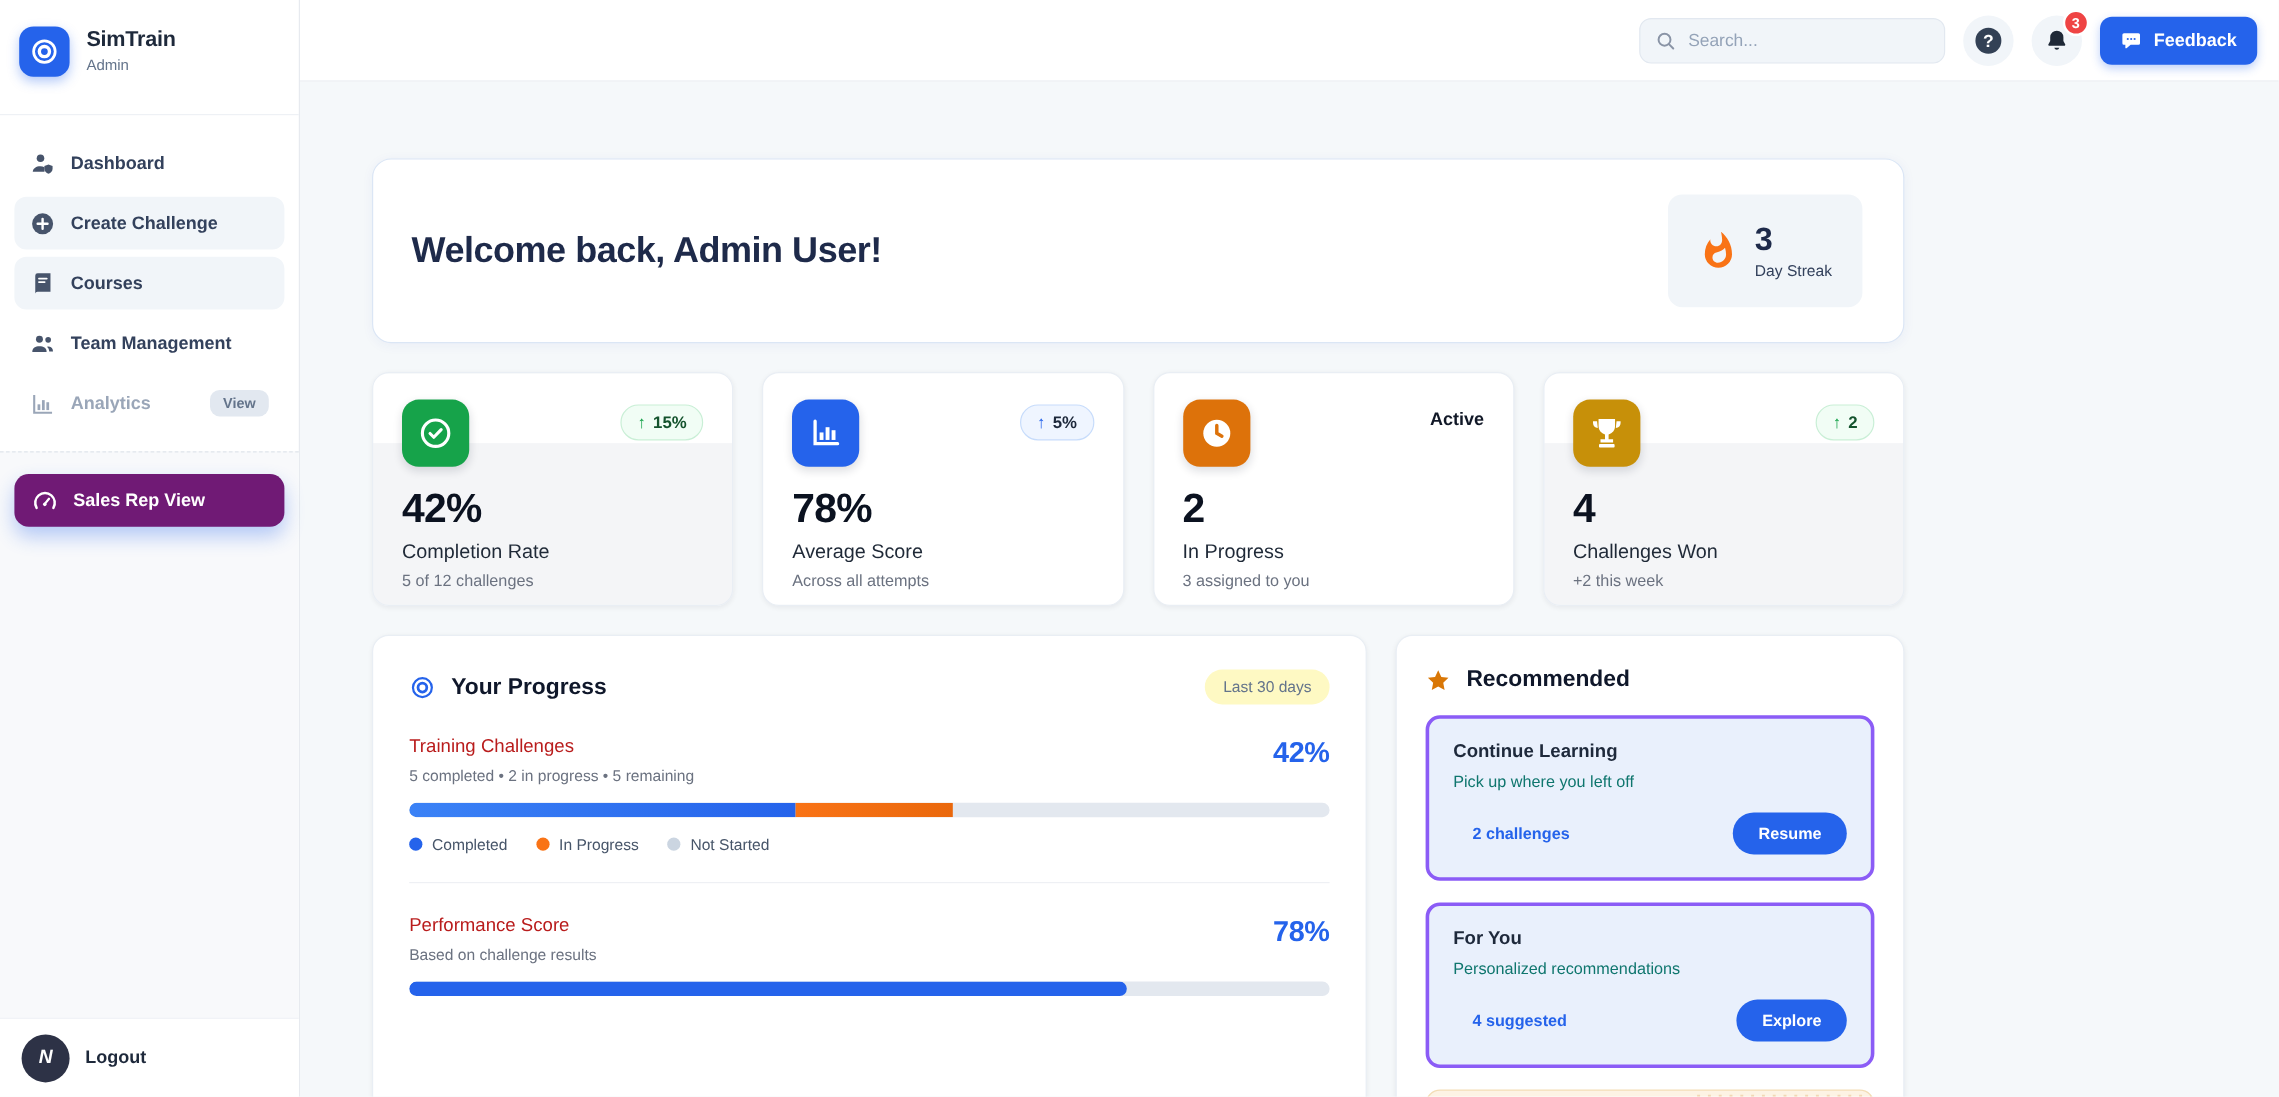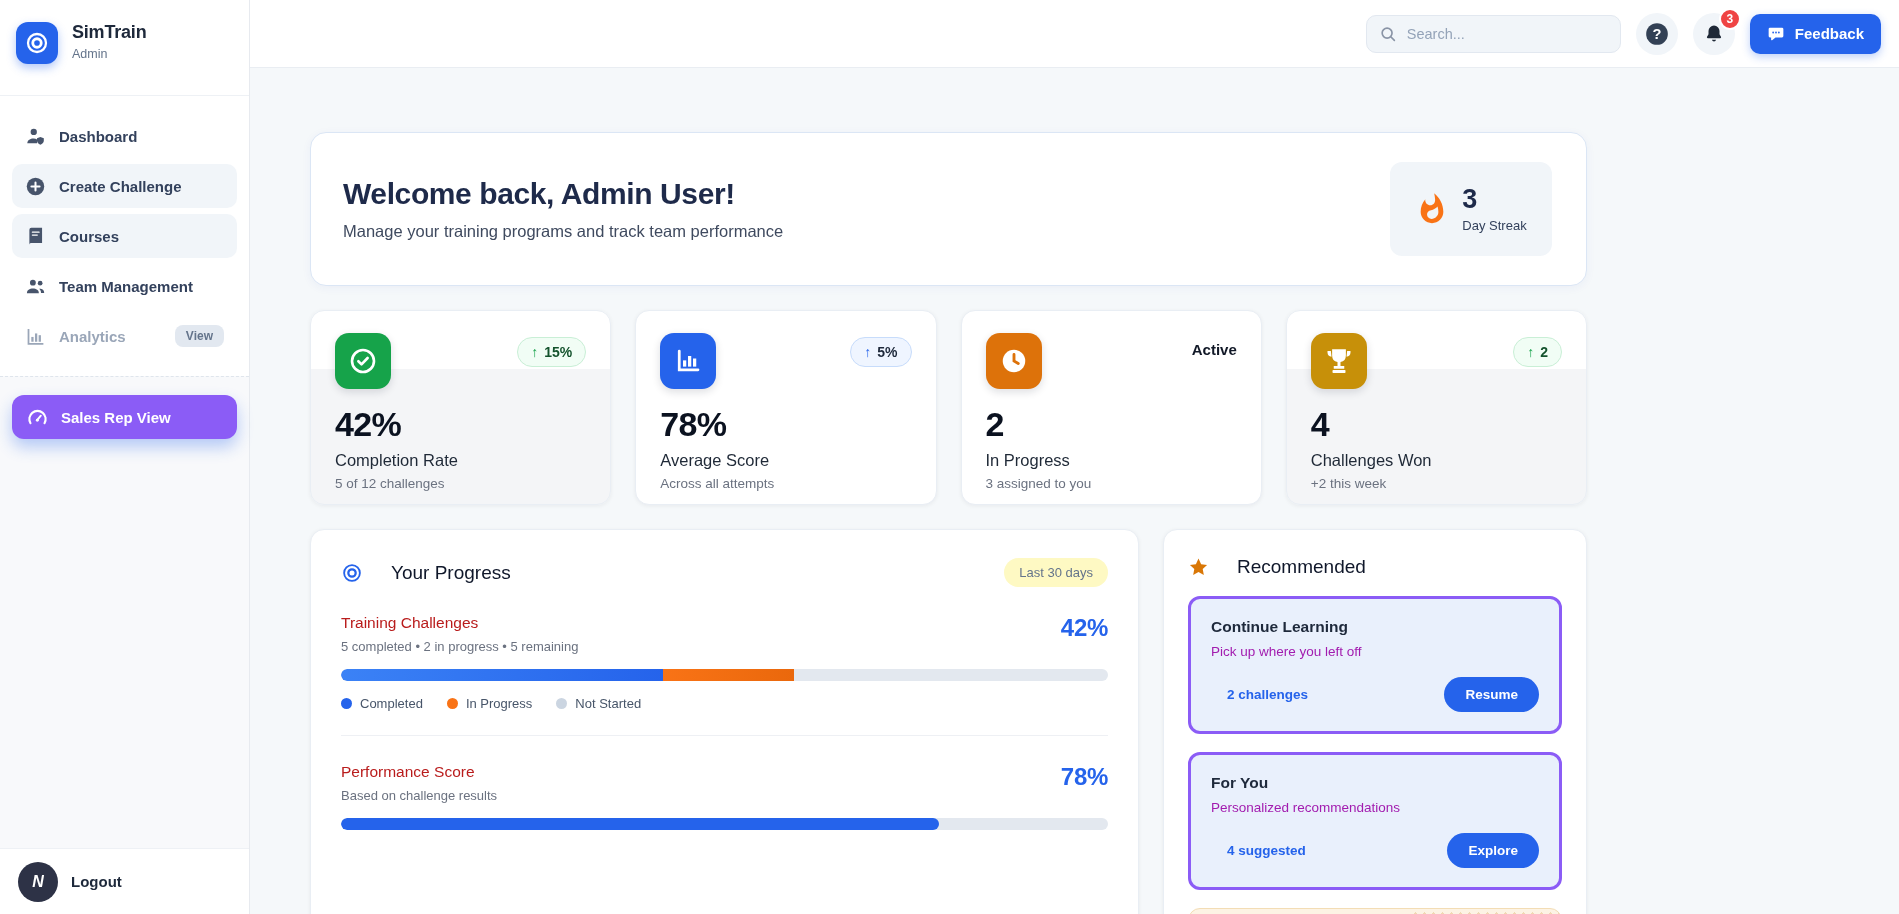--- a/index.html
+++ b/index.html
@@ -19,21 +19,21 @@
   .brand-name { font-size:18px; font-weight:800; color:#1e293b; letter-spacing:-.2px; }
   .brand-role { font-size:12.5px; color:#64748b; margin-top:4px; }
 
   .nav { padding:18px 12px 6px; display:flex; flex-direction:column; gap:6px; }
   .nav-item { display:flex; align-items:center; gap:13px; height:44px; padding:0 13px; border-radius:10px; font-size:15px; font-weight:700; color:#33415c; cursor:pointer; }
   .nav-item.softbg { background:#f1f5f9; }
   .nav-item.disabled { color:#9aa6b8; font-weight:600; }
   .soon-badge { margin-left:auto; background:#e2e8f0; color:#64748b; font-size:12px; font-weight:600; padding:4px 11px; border-radius:8px; }
 
   .side-lower { flex:1; background:#f8f9fb; border-top:1px dashed #dfe5ec; margin-top:12px; padding:18px 12px 0; display:flex; flex-direction:column; }
-  .sales-btn { width:100%; background:#8b5cf6; color:#fff; border:none; border-radius:12px; height:44px; display:flex; align-items:center; gap:13px; padding:0 15px; font-family:inherit; font-size:15px; font-weight:700; box-shadow:0 8px 16px rgba(37,99,235,.32); cursor:pointer; }
+  .sales-btn { width:100%; background:#701a75; color:#fff; border:none; border-radius:12px; height:44px; display:flex; align-items:center; gap:13px; padding:0 15px; font-family:inherit; font-size:15px; font-weight:700; box-shadow:0 8px 16px rgba(37,99,235,.32); cursor:pointer; }
 
   .logout-bar { background:#fff; border-top:1px solid #eef1f5; height:66px; display:flex; align-items:center; gap:13px; padding:0 18px; }
   .logout-avatar { width:40px; height:40px; border-radius:50%; background:#2d3246; color:#fff; display:flex; align-items:center; justify-content:center; font-size:16px; font-weight:700; font-style:italic; }
   .logout-label { font-size:15px; font-weight:700; color:#1e293b; cursor:pointer; }
 
   
   .main { flex:1; min-width:0; display:flex; flex-direction:column; }
   .topbar { height:68px; background:#fff; border-bottom:1px solid #e9edf2; display:flex; align-items:center; justify-content:flex-end; gap:15px; padding:0 18px 0 24px; }
   .search-box { width:255px; height:38px; background:#f1f5f9; border:1px solid #e2e8f0; border-radius:10px; display:flex; align-items:center; gap:10px; padding:0 12px; }
   .search-box input { border:none; outline:none; background:transparent; font-family:inherit; font-size:14.5px; color:#334155; width:100%; }
@@ -68,21 +68,21 @@
   .plain-flag { font-size:15px; font-weight:600; color:#111827; margin-top:8px; }
   .stat-value { font-size:34px; font-weight:800; color:#0b1220; margin-top:16px; letter-spacing:-.6px; }
   .stat-label { font-size:16.5px; color:#1f2937; font-weight:500; margin-top:7px; }
   .stat-sub { font-size:13.5px; color:#6b7280; margin-top:6px; }
 
   
   .bottom-row { display:grid; grid-template-columns:829px 424px; gap:24px; margin-top:24px; }
   .panel { background:#fff; border:1px solid #e9eef4; border-radius:14px; box-shadow:0 1px 4px rgba(16,24,40,.06); }
   .progress-panel { padding:28px 30px; height:480px; }
   .panel-head { display:flex; align-items:center; justify-content:space-between; }
-  .panel-title { display:flex; align-items:center; gap:28px; font-size:19px; font-weight:400; color:#0f172a; }
+  .panel-title { display:flex; align-items:center; gap:13px; font-size:19px; font-weight:700; color:#0f172a; }
   .period-pill { background:#fef9c3; color:#64748b; font-size:13px; padding:7px 15px; border-radius:999px; }
 
   .metric { margin-top:27px; }
   .metric-top { display:flex; justify-content:space-between; align-items:flex-start; }
   .metric-title { font-size:15.5px; font-weight:400; color:#b91c1c; }
   .metric-sub { font-size:13px; color:#6b7280; margin-top:7px; }
   .metric-pct { font-size:24px; font-weight:800; color:#2563eb; letter-spacing:-.3px; }
   .track { height:12px; background:#e3e8ef; border-radius:999px; margin-top:15px; display:flex; overflow:hidden; }
   .seg { height:100%; }
   .seg-completed { background:linear-gradient(90deg,#3b82f6,#2563eb); border-radius:999px 0 0 999px; }
@@ -95,21 +95,21 @@
   .hr { border-top:1px solid #eef0f4; margin-top:24px; }
 
   
   .rec-panel { padding:26px 24px; height:540px; }
   .rec-card { border-radius:12px; padding:19px 20px; margin-top:18px; position:relative; overflow:hidden; }
   .rec-blue { background:#e9f0fc; border:3px solid #8b5cf6; }
   .rec-orange { background:#fdf3e4; border:1px solid #f3ddb5; }
   .rec-orange::after { content:""; position:absolute; top:0; right:0; width:150px; height:100%;
       background-image:radial-gradient(#e3b878 1.2px, transparent 1.3px); background-size:9px 9px; opacity:.45; }
   .rec-title { font-size:15.5px; font-weight:700; color:#1e293b; }
-  .rec-sub { font-size:13.5px; color:#a21caf; margin-top:8px; }
+  .rec-sub { font-size:13.5px; color:#0f766e; margin-top:8px; }
   .rec-foot { display:flex; justify-content:space-between; align-items:center; margin-top:18px;margin-left:16px; }
   .rec-meta { font-size:13.5px; font-weight:700; color:#2563eb; }
   .rec-btn { background:#2563eb; color:#fff; border:none; border-radius:999px; padding:10px 21px; font-family:inherit; font-size:13.5px; font-weight:700; cursor:pointer; }
 </style>
 </head>
 <body>
 
 <aside class="sidebar">
   <div class="side-header">
     <div class="logo-sq">
@@ -244,21 +244,20 @@
       <span>Feedback</span>
     </button>
   </header>
 
   <div class="content">
     <div class="container">
 
       <section class="banner">
         <div>
           <h1 class="banner-title">Welcome back, Admin User!</h1>
-          <p class="banner-sub">Manage your training programs and track team performance</p>
         </div>
         <div class="streak-box">
           <span>
             <svg width="34" height="34" viewBox="0 0 24 24" fill="#f97316">
               <path d="M13.5.8s.7 2.6.7 4.8c0 2-1.3 3.7-3.4 3.7S7.2 7.6 7.2 5.6l.1-.4C5.2 7.5 4 10.6 4 14a8 8 0 1 0 16 0C20 8.6 17.4 3.9 13.5.8zM11.7 19c-1.8 0-3.2-1.4-3.2-3.1 0-1.6 1-2.8 2.8-3.1 1.8-.4 3.6-1.2 4.6-2.6.4 1.3.6 2.7.6 4 0 2.7-2.2 4.8-4.8 4.8z"></path>
             </svg>
           </span>
           <div>
             <div class="streak-value">3</div>
             <div class="streak-label">Day Streak</div>

